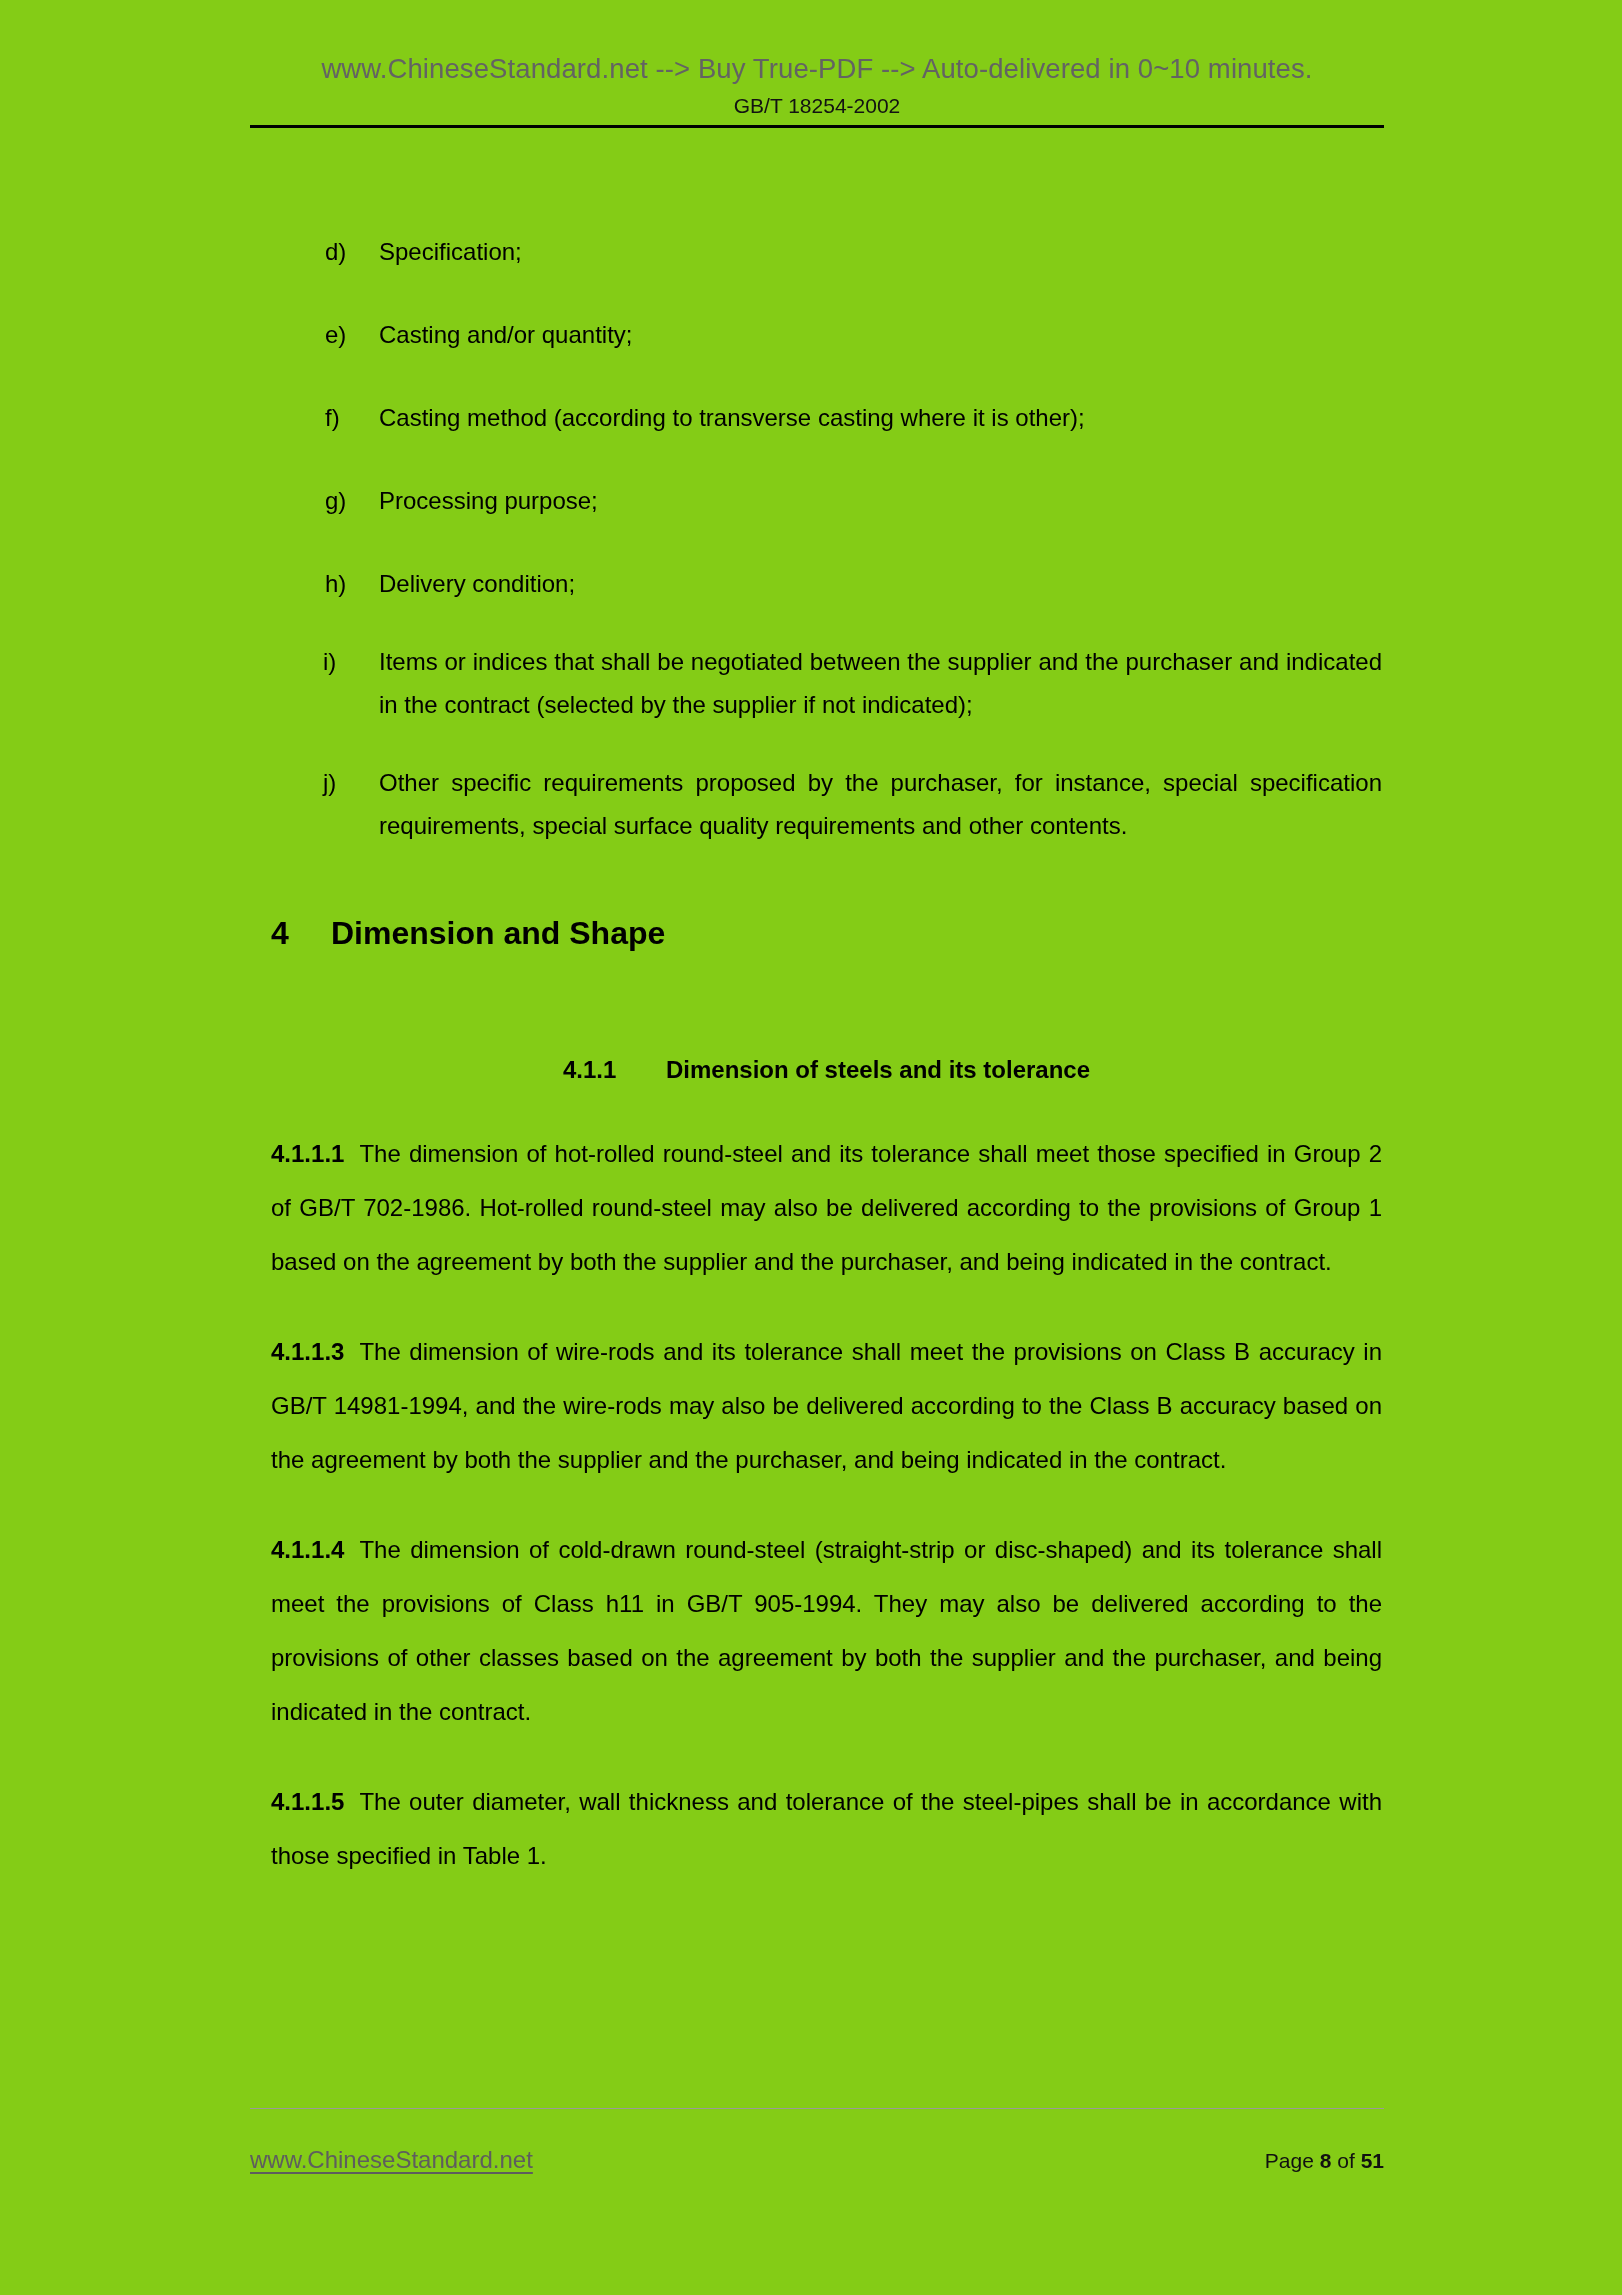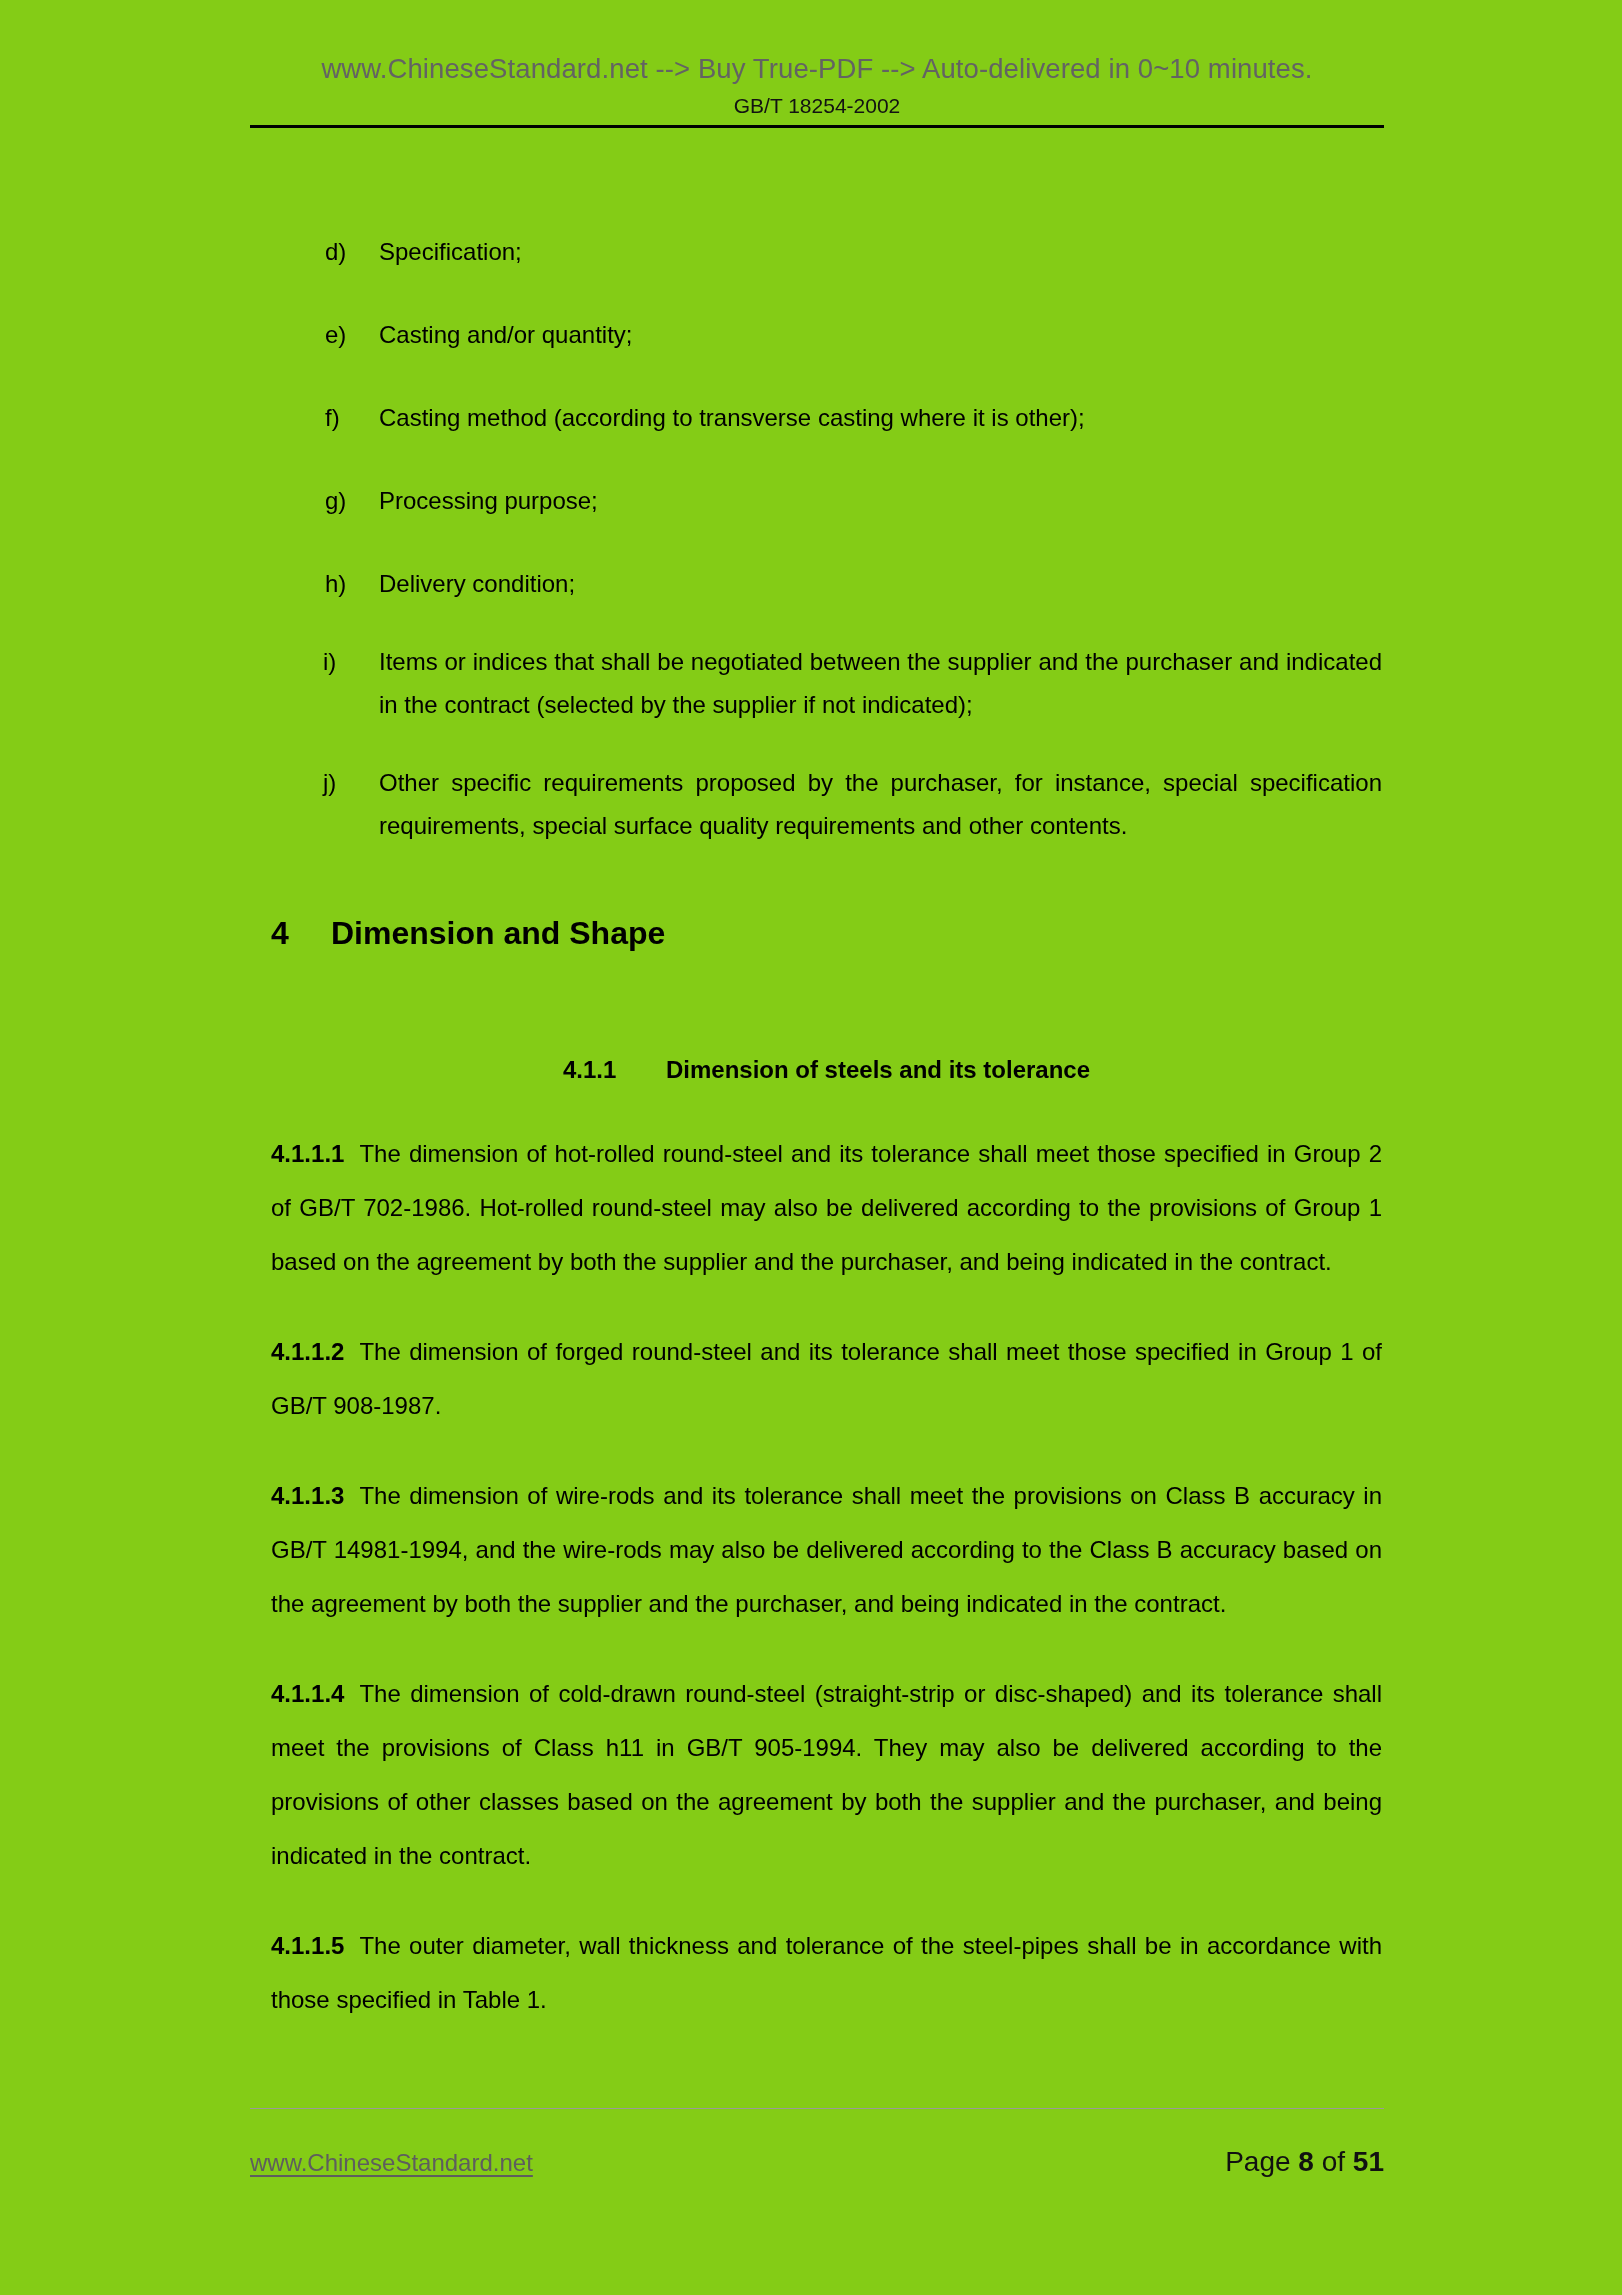--- a/index.html
+++ b/index.html
@@ -154,21 +154,21 @@
     margin-top: 37px;
   }
   .footer-link {
     font-size: 24px;
     color: #5e5e5e;
     text-decoration: underline;
     text-underline-offset: 4.2px;
     cursor: pointer;
   }
   .footer-page {
-    font-size: 28px;
+    font-size: 21px;
     color: #111111;
     white-space: nowrap;
   }
   .footer-page b { font-weight: bold; }
 </style>
 </head>
 <body>
 
 <div class="page">
 
@@ -225,23 +225,20 @@
 
     <h3 class="sec-h3">
       <span class="num">4.1.1</span>
       <span>Dimension of steels and its tolerance</span>
     </h3>
 
     <div class="spacer-after-h3"></div>
 
     <p class="body-para">
       <span class="clause-num">4.1.1.1</span><span>The dimension of hot-rolled round-steel and its tolerance shall meet those specified in Group 2 of GB/T 702-1986. Hot-rolled round-steel may also be delivered according to the provisions of Group 1 based on the agreement by both the supplier and the purchaser, and being indicated in the contract.</span>
-    </p>
-    <p class="body-para">
-      <span class="clause-num">4.1.1.2</span><span>The dimension of forged round-steel and its tolerance shall meet those specified in Group 1 of GB/T 908-1987.</span>
     </p>
     <p class="body-para">
       <span class="clause-num">4.1.1.3</span><span>The dimension of wire-rods and its tolerance shall meet the provisions on Class B accuracy in GB/T 14981-1994, and the wire-rods may also be delivered according to the Class B accuracy based on the agreement by both the supplier and the purchaser, and being indicated in the contract.</span>
     </p>
     <p class="body-para">
       <span class="clause-num">4.1.1.4</span><span>The dimension of cold-drawn round-steel (straight-strip or disc-shaped) and its tolerance shall meet the provisions of Class h11 in GB/T 905-1994. They may also be delivered according to the provisions of other classes based on the agreement by both the supplier and the purchaser, and being indicated in the contract.</span>
     </p>
     <p class="body-para">
       <span class="clause-num">4.1.1.5</span><span>The outer diameter, wall thickness and tolerance of the steel-pipes shall be in accordance with those specified in Table 1.</span>
     </p>

